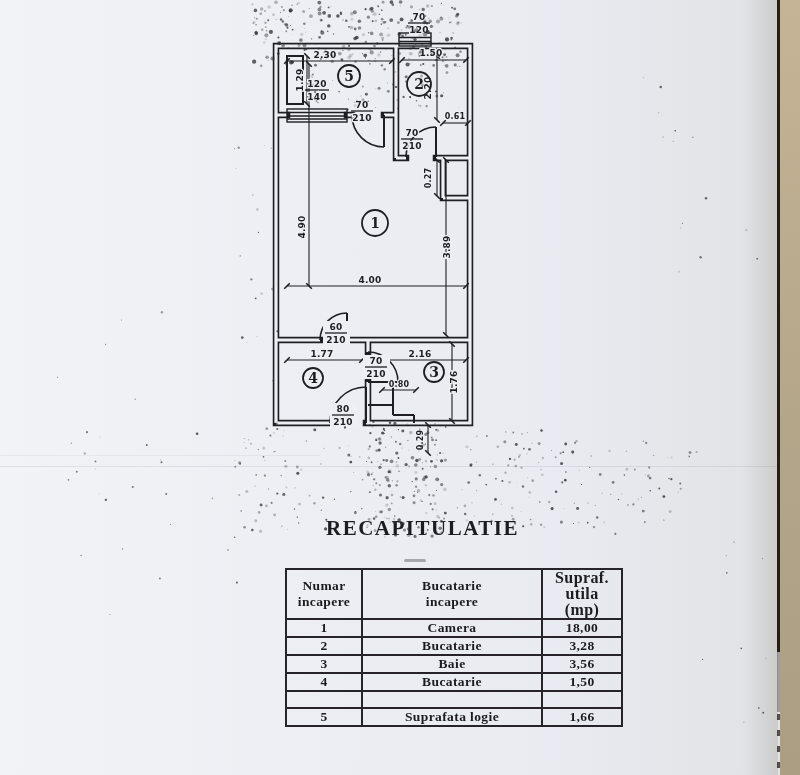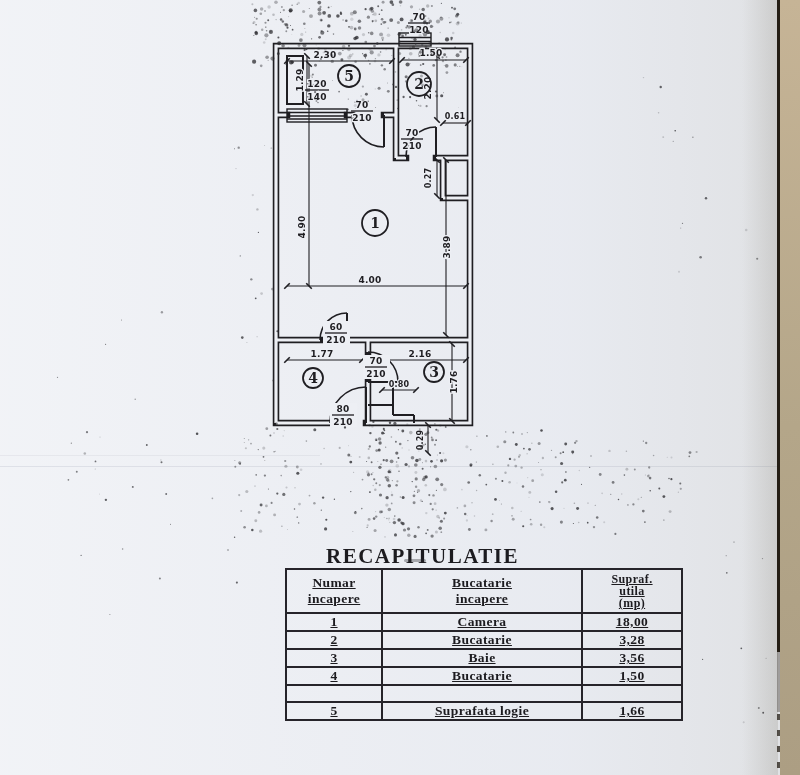--- a/index.html
+++ b/index.html
@@ -29,33 +29,33 @@
   .dim{stroke:#1f1e22;stroke-width:1.1;fill:none;}
   .hatch{stroke:#1f1e22;stroke-width:1.4;fill:none;}
   .lbl{font:bold 9px "DejaVu Sans",sans-serif;fill:#1f1e22;text-anchor:middle;
        stroke:#edeff4;stroke-width:2.6px;paint-order:stroke;letter-spacing:.2px;}
   .lbl.small{font-size:8px;}
   .fbar{stroke:#1f1e22;stroke-width:1.3;}
   .roomc{stroke:#1f1e22;stroke-width:1.8;fill:none;}
   .roomn{font:bold 14px "DejaVu Serif",serif;fill:#1f1e22;text-anchor:middle;}
   .bg{fill:#edeff4;}
   
-  #recap-title{position:absolute;left:275px;top:544px;width:295px;text-align:center;
+  #recap-title{position:absolute;left:275px;top:516px;width:295px;text-align:center;
     font:bold 21px "Liberation Serif",serif;letter-spacing:1.5px;color:#1c1b1f;}
   #title-smudge{position:absolute;left:404px;top:559px;width:22px;height:3px;
     background:rgba(40,40,45,.35);border-radius:2px;}
   
   #recap-table{position:absolute;left:285px;top:568px;border-collapse:collapse;
     color:#1c1b1f;}
-  #recap-table td,#recap-table th{border:2px solid #26242a;padding:0 18px;
+  #recap-table td,#recap-table th{border:2px solid #26242a;padding:0 8px;
     font:bold 13.5px "Liberation Serif",serif;text-align:center;vertical-align:middle;
-    letter-spacing:.4px;text-decoration:underline;}
+    letter-spacing:.4px;}
   #recap-table .c1{width:58px;} #recap-table .c2{width:162px;} #recap-table .c3{width:62px;}
   #recap-table .hdr{height:44px;line-height:1.1;}
-  #recap-table .hdr3{font-size:12px;line-height:1.0;}
+  #recap-table .hdr3{font-size:16px;line-height:1.0;}
   #recap-table .r{height:16px;}
   #recap-table .empty{height:17px;}
   #recap-table .tot{height:18px;font-style:italic;}
   #recap-table .tot .up{font-style:normal;}
   #noise{position:absolute;left:0;top:0;width:800px;height:775px;pointer-events:none;}
 </style>
 </head>
 <body>
 
 <div id="page">

